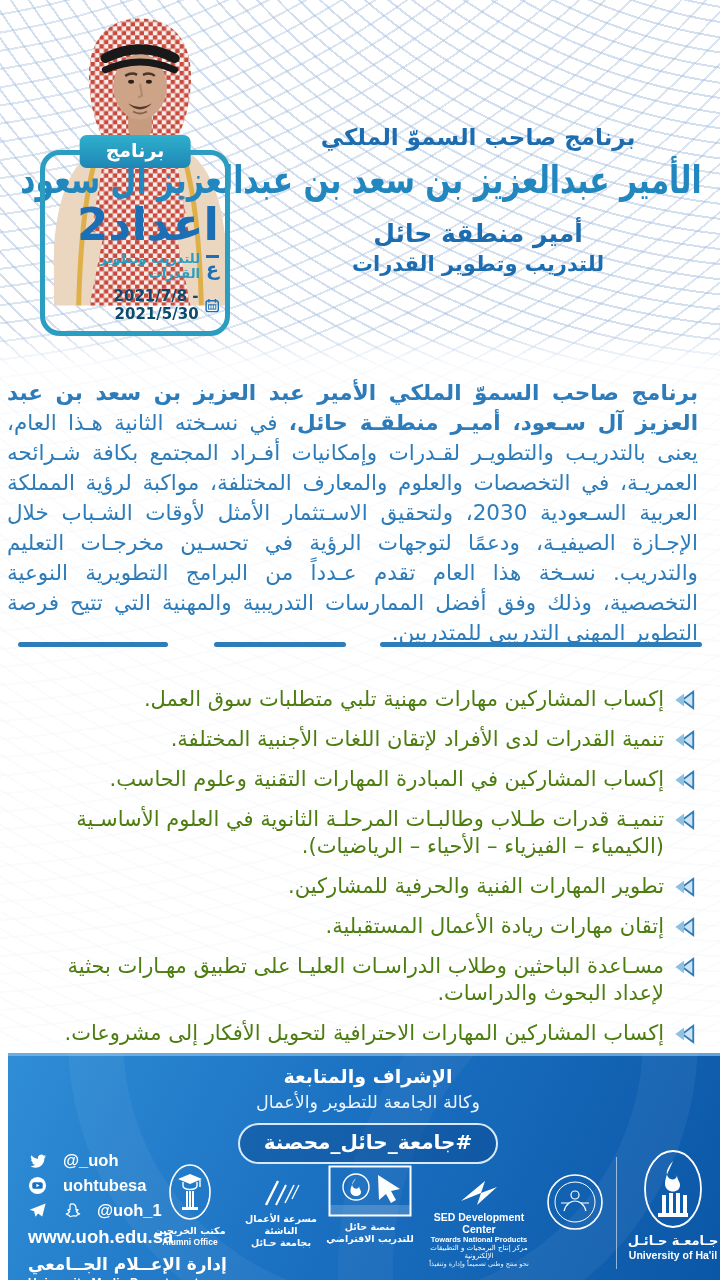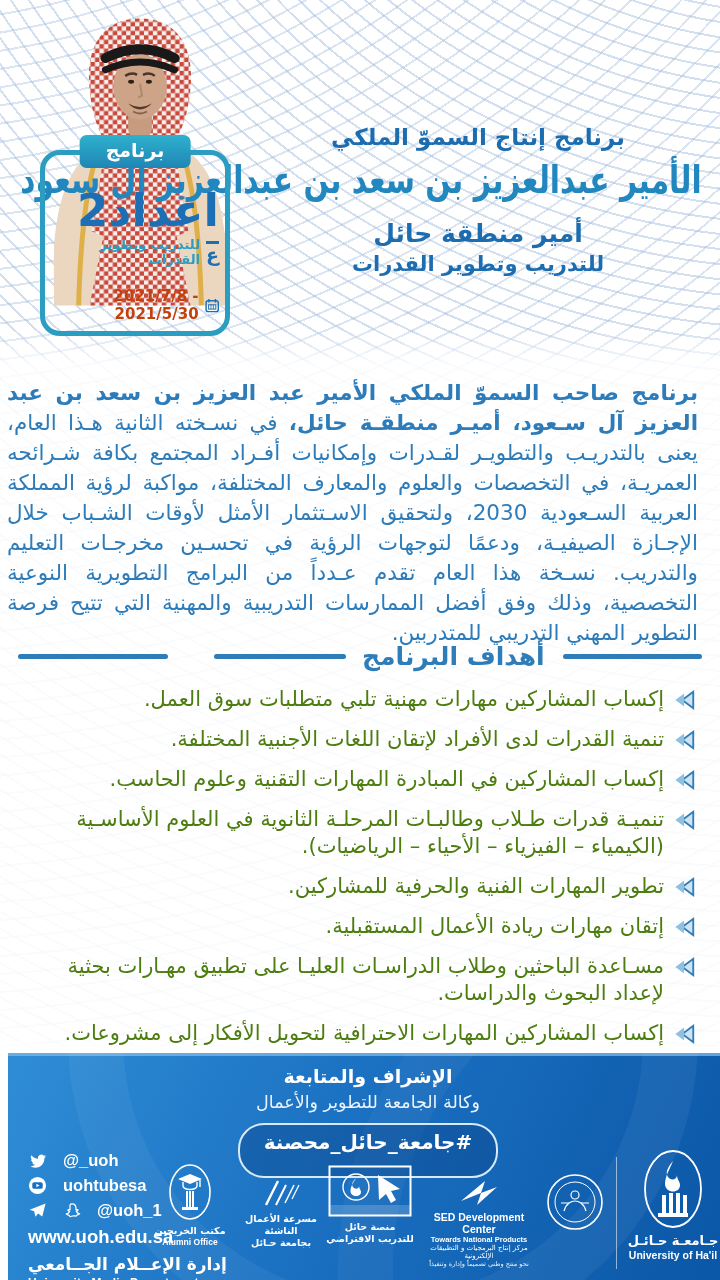--- a/index.html
+++ b/index.html
@@ -19,21 +19,21 @@
          border:5px solid #2a9dc0;border-radius:20px;z-index:2;}
   .badge-tab{position:absolute;top:-20px;left:50%;transform:translateX(-50%);
          background:linear-gradient(180deg,#2fb0cd,#1f86b6);color:#fff;font-weight:bold;
          font-size:19px;line-height:1;padding:6px 26px 8px;border-radius:7px;white-space:nowrap;}
   .badge-content{position:absolute;left:6px;right:6px;bottom:8px;text-align:right;direction:rtl;}
   .badge-logo{font-size:45px;font-weight:bold;color:#1d6fb5;line-height:1.05;letter-spacing:-1px;}
   .badge-sub{display:flex;justify-content:center;align-items:center;gap:6px;direction:rtl;
          color:#2a9dc0;font-size:13px;font-weight:bold;margin-top:3px;}
   .badge-ayn{color:#1d6fb5;font-size:19px;font-weight:bold;border-top:3px solid #1d6fb5;line-height:1;padding-top:1px;}
   .badge-dates{display:flex;justify-content:center;align-items:center;gap:6px;direction:rtl;
-         color:#c2410c;font-size:15px;font-weight:bold;margin-top:20px;}
+         color:#0c4a6e;font-size:15px;font-weight:bold;margin-top:6px;}
   
   .head-right{position:absolute;left:245px;top:124px;width:466px;text-align:center;direction:rtl;z-index:1;}
   .ht1{font-size:23px;font-weight:bold;color:#1c6cb0;}
   .calli{margin-top:12px;font-size:31px;font-weight:bold;color:#2187be;white-space:nowrap;
          transform:scale(.96,1.22);transform-origin:center;letter-spacing:-1px;}
   .ht2{margin-top:22px;font-size:25px;font-weight:bold;color:#1c6cb0;line-height:1.15;}
   .ht3{font-size:21px;font-weight:bold;color:#1c6cb0;margin-top:3px;}
   
   .intro{position:absolute;left:7px;right:22px;top:356px;direction:rtl;text-align:justify;
          text-align-last:right;font-size:21.5px;line-height:30px;color:#2d7cb9;}
@@ -51,21 +51,21 @@
   .obj-ic{flex:0 0 22px;margin-top:3px;}
   
   .footer{position:absolute;left:8px;top:1053px;width:720px;height:227px;z-index:3;overflow:hidden;
          background:linear-gradient(115deg,#2f8dd6 0%,#1a6fc0 48%,#0b56a6 100%);}
   .footer::before{content:"";position:absolute;top:0;left:0;right:0;height:3px;background:#7fbbe8;opacity:.75;}
   .sw{position:absolute;border-radius:50%;border:55px solid rgba(255,255,255,.05);}
   .sw1{width:520px;height:520px;top:-330px;left:60px;}
   .sw2{width:640px;height:640px;top:-160px;left:330px;border-color:rgba(255,255,255,.04);}
   .f-title{position:relative;margin-top:12px;text-align:center;color:#fff;font-weight:bold;font-size:19px;direction:rtl;}
   .f-sub{position:relative;text-align:center;color:#eaf4fc;font-size:17.5px;margin-top:5px;direction:rtl;}
-  .f-pill{position:relative;margin:11px auto 0;width:max-content;padding:5px 24px 22px;border:2px solid #d8eaf8;
+  .f-pill{position:relative;margin:11px auto 0;width:max-content;padding:5px 24px 8px;border:2px solid #d8eaf8;
          border-radius:26px;background:rgba(10,66,134,.38);color:#fff;font-weight:bold;font-size:20px;direction:rtl;}
   .social{position:absolute;left:20px;top:98px;color:#fff;}
   .s-row{display:flex;align-items:center;gap:16px;margin-bottom:6px;font-size:16.5px;font-weight:bold;
          font-family:"Liberation Sans",sans-serif;}
   .s-web{font-size:18.5px;margin-top:2px;}
   .s-ar{direction:rtl;font-size:17px;font-weight:bold;margin-top:3px;font-family:"DejaVu Sans",sans-serif;}
   .s-en{font-size:12px;font-weight:bold;margin-top:2px;letter-spacing:.2px;font-family:"Liberation Sans",sans-serif;}
   .logo{position:absolute;color:#fff;text-align:center;}
   .logo .cap-ar{font-size:9.5px;font-weight:bold;direction:rtl;line-height:1.25;}
   .logo .cap-en{font-size:8.5px;font-weight:bold;font-family:"Liberation Sans",sans-serif;line-height:1.2;}
@@ -138,32 +138,31 @@
           <rect x="5" y="9" width="10" height="6" fill="none" stroke="#1d6fb5" stroke-width="1.4"></rect>
           <line x1="8.3" y1="9" x2="8.3" y2="15" stroke="#1d6fb5" stroke-width="1.2"></line>
           <line x1="11.6" y1="9" x2="11.6" y2="15" stroke="#1d6fb5" stroke-width="1.2"></line>
         </svg>
         <span dir="ltr">2021/7/8 - 2021/5/30</span>
       </div>
     </div>
   </div>
 
   <div class="head-right">
-    <div class="ht1">برنامج إنتاج السموّ الملكي</div>
+    <div class="ht1">برنامج صاحب السموّ الملكي</div>
     <div class="calli">الأمير عبدالعزيز بن سعد بن عبدالعزيز آل سعود</div>
     <div class="ht2">أمير منطقة حائل</div>
     <div class="ht3">للتدريب وتطوير القدرات</div>
   </div>
 
   <p class="intro"><b>برنامج صاحب السموّ الملكي الأمير عبد العزيز بن سعد بن عبد العزيز آل سـعود، أميـر منطقـة حائل،</b><span> في نسـخته الثانية هـذا العام، يعنى بالتدريـب والتطويـر لقـدرات وإمكانيات أفـراد المجتمع بكافة شـرائحه العمريـة، في التخصصات والعلوم والمعارف المختلفة، مواكبة لرؤية المملكة العربية السـعودية 2030، ولتحقيق الاسـتثمار الأمثل لأوقات الشـباب خلال الإجـازة الصيفيـة، ودعمًا لتوجهات الرؤية في تحسـين مخرجـات التعليم والتدريب. نسـخة هذا العام تقدم عـدداً من البرامج التطويرية النوعية التخصصية، وذلك وفق أفضل الممارسات التدريبية والمهنية التي تتيح فرصة التطوير المهني التدريبي للمتدربين.</span></p>
 
   <div class="obj-head">
     <span class="ln ln1"></span>
     <span class="ln ln2"></span>
-    <span class="obj-title">أهداف البرنامج</span>
     <span class="ln ln3"></span>
   </div>
 
   <ul class="obj-list">
     <li>
       <svg class="obj-ic" viewBox="0 0 24 24">
           <polygon points="21,3 21,21 9,12" fill="#cfe3f2" stroke="#2e7cb8" stroke-width="2"></polygon>
           <polygon points="11,5 11,19 1.5,12" fill="#8fc0e0"></polygon>
         </svg>
       <span>إكساب المشاركين مهارات مهنية تلبي متطلبات سوق العمل.</span>

